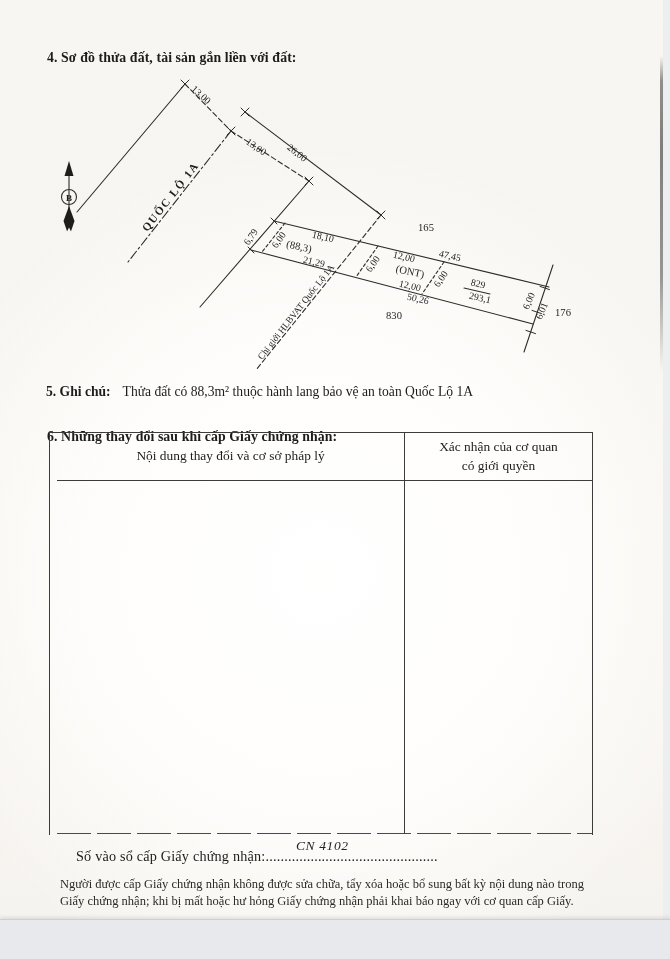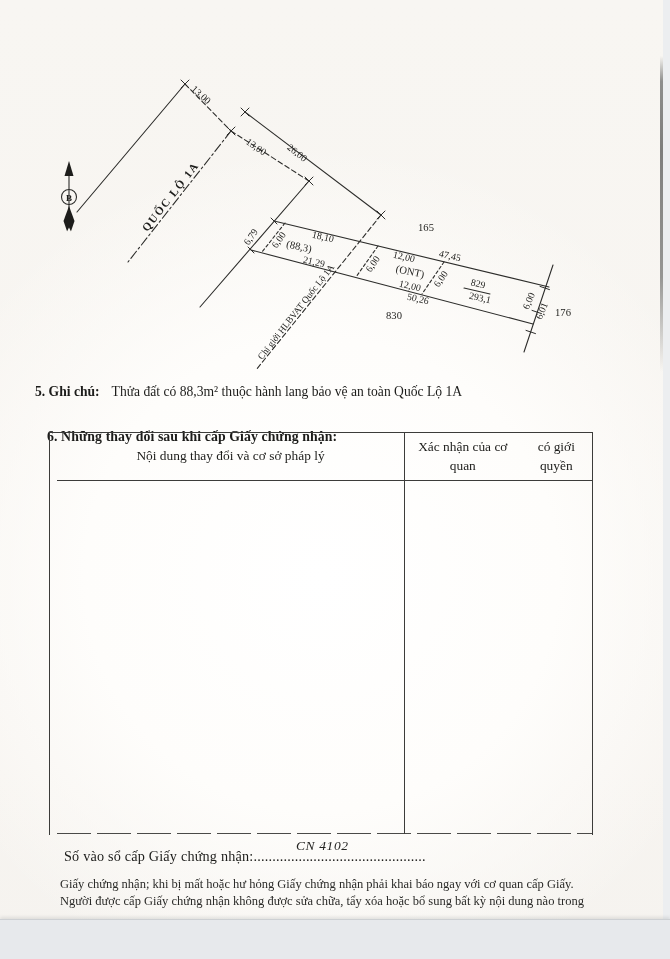--- a/index.html
+++ b/index.html
@@ -5,58 +5,59 @@
   html,body{margin:0;padding:0;background:#d8dadd;}
   .page{
     position:relative; width:670px; height:959px; overflow:hidden;
     font-family:"Liberation Serif", serif; color:#1c1c1a;
     background:
       radial-gradient(circle 430px at 48% 60%, #ffffff 0%, #fefdfb 55%, rgba(255,255,255,0) 100%),
       linear-gradient(180deg, #f8f6f2 0%, #f7f4f0 80%, #f5f3ef 100%);
   }
   .sec-heading{position:absolute; font-weight:bold; font-size:13.8px; letter-spacing:.1px;}
   #sec4-heading{left:47px; top:50px;}
-  #sec5-row{position:absolute; left:35px; top:384px; font-size:13.6px; width:580px;}
+  #sec5-row{position:absolute; left:46px; top:384px; font-size:13.6px; width:580px;}
   #sec5-row b{font-weight:bold; margin-right:12px;}
   #sec6-heading{left:47px; top:413px;margin-top:16px;}
   svg.diagram{position:absolute; left:0; top:70px;}
   svg text{fill:#1d1d1b; font-family:"Liberation Serif", serif;}
   .num{font-size:9.8px;}
   .areanum{font-size:10.6px;}
   .roadname{font-size:11.2px; letter-spacing:1.6px; font-weight:600;}
   .corridor{font-size:9.4px;}
   .north-b{font-size:9px; font-weight:bold;}
   
   .chg-table{position:absolute; left:49px; top:432px; width:544px; height:403px;
     border:1.2px solid #3c3c3a; border-bottom:none; box-sizing:border-box;padding-left:7px;}
   .chg-table .hdr{display:flex; height:48px; border-bottom:1.1px solid #3c3c3a; box-sizing:border-box;}
   .chg-table .bdy{display:flex; height:354px; box-sizing:border-box;
     border-bottom:1.4px solid transparent;
     background:
       repeating-linear-gradient(90deg,#4a4a48 0 34px, rgba(0,0,0,0) 34px 40px) left bottom/100% 1.2px no-repeat;}
   .cell-l{width:348px; border-right:1.1px solid #3c3c3a; box-sizing:border-box;
     display:flex; align-items:center; justify-content:center; text-align:center;}
-  .cell-r{flex:1; display:flex; flex-direction:row; align-items:center; justify-content:center; text-align:center;}
+  .cell-r{flex:1; display:flex; flex-direction:column; align-items:center; justify-content:center; text-align:center;}
   .hdr .cell-l, .hdr .cell-r{font-size:13.4px; line-height:1.35;}
   
-  #serial-row{position:absolute; left:64px; top:848px; font-size:14.2px; letter-spacing:.2px;}
+  #serial-row{position:absolute; left:76px; top:848px; font-size:14.2px; letter-spacing:.2px;}
   #serial-value{position:absolute; left:296px; top:838px; font-size:13.5px; letter-spacing:.6px; color:#242422;font-style:italic;}
   #reg-note{position:absolute; left:60px; top:876px; width:588px; font-size:12.5px; line-height:16.6px; color:#2a2a28;}
   
   #page-edge-right{position:absolute; left:660px; top:56px; width:2.6px; height:316px;
     background:linear-gradient(180deg, rgba(140,140,138,0) 0%, #8e8e8c 8%, #7e7e7c 30%, #969694 70%, rgba(150,150,148,0) 100%);}
   #gutter-right{position:absolute; left:663px; top:0; width:7px; height:959px; background:#eceef0;}
   #bottom-band{position:absolute; left:0; top:919px; width:670px; height:40px;
     background:#e7e9ec; border-top:1px solid #cdd0d3; box-shadow:0 -2px 3px rgba(120,125,130,.18);}
 </style>
 </head>
 <body>
 
 <div class="page">
 
+  <div class="sec-heading" id="sec4-heading">4. Sơ đồ thửa đất, tài sản gắn liền với đất:</div>
 
   <svg class="diagram" width="670" height="312" viewBox="0 0 670 312">
     <g stroke="#2d2d2b" stroke-width="1.1" fill="none" stroke-linecap="round">
 
       <line x1="185" y1="14" x2="77" y2="142"></line>
 
       <line x1="185" y1="14" x2="231" y2="61" stroke-dasharray="5,3"></line>
       <line x1="231" y1="61" x2="309" y2="111" stroke-dasharray="5,3"></line>
 
       <line x1="231" y1="61" x2="128" y2="192" stroke-dasharray="9,3,2,3"></line>
@@ -142,20 +143,20 @@
       <div class="cell-r"></div>
     </div>
   </div>
 
   <div id="serial-value">CN 4102</div>
   <div id="serial-row">
     <span>Số vào sổ cấp Giấy chứng nhận:</span><span>..............................................</span>
   </div>
 
   <div id="reg-note">
+    <div>Người được cấp Giấy chứng nhận không được sửa chữa, tẩy xóa hoặc bổ sung bất kỳ nội dung nào trong</div>
     <div>Giấy chứng nhận; khi bị mất hoặc hư hỏng Giấy chứng nhận phải khai báo ngay với cơ quan cấp Giấy.</div>
-    <div>Người được cấp Giấy chứng nhận không được sửa chữa, tẩy xóa hoặc bổ sung bất kỳ nội dung nào trong</div>
   </div>
 
   <div id="gutter-right"></div>
   <div id="page-edge-right"></div>
   <div id="bottom-band"></div>
 </div>
 
 </body></html>

